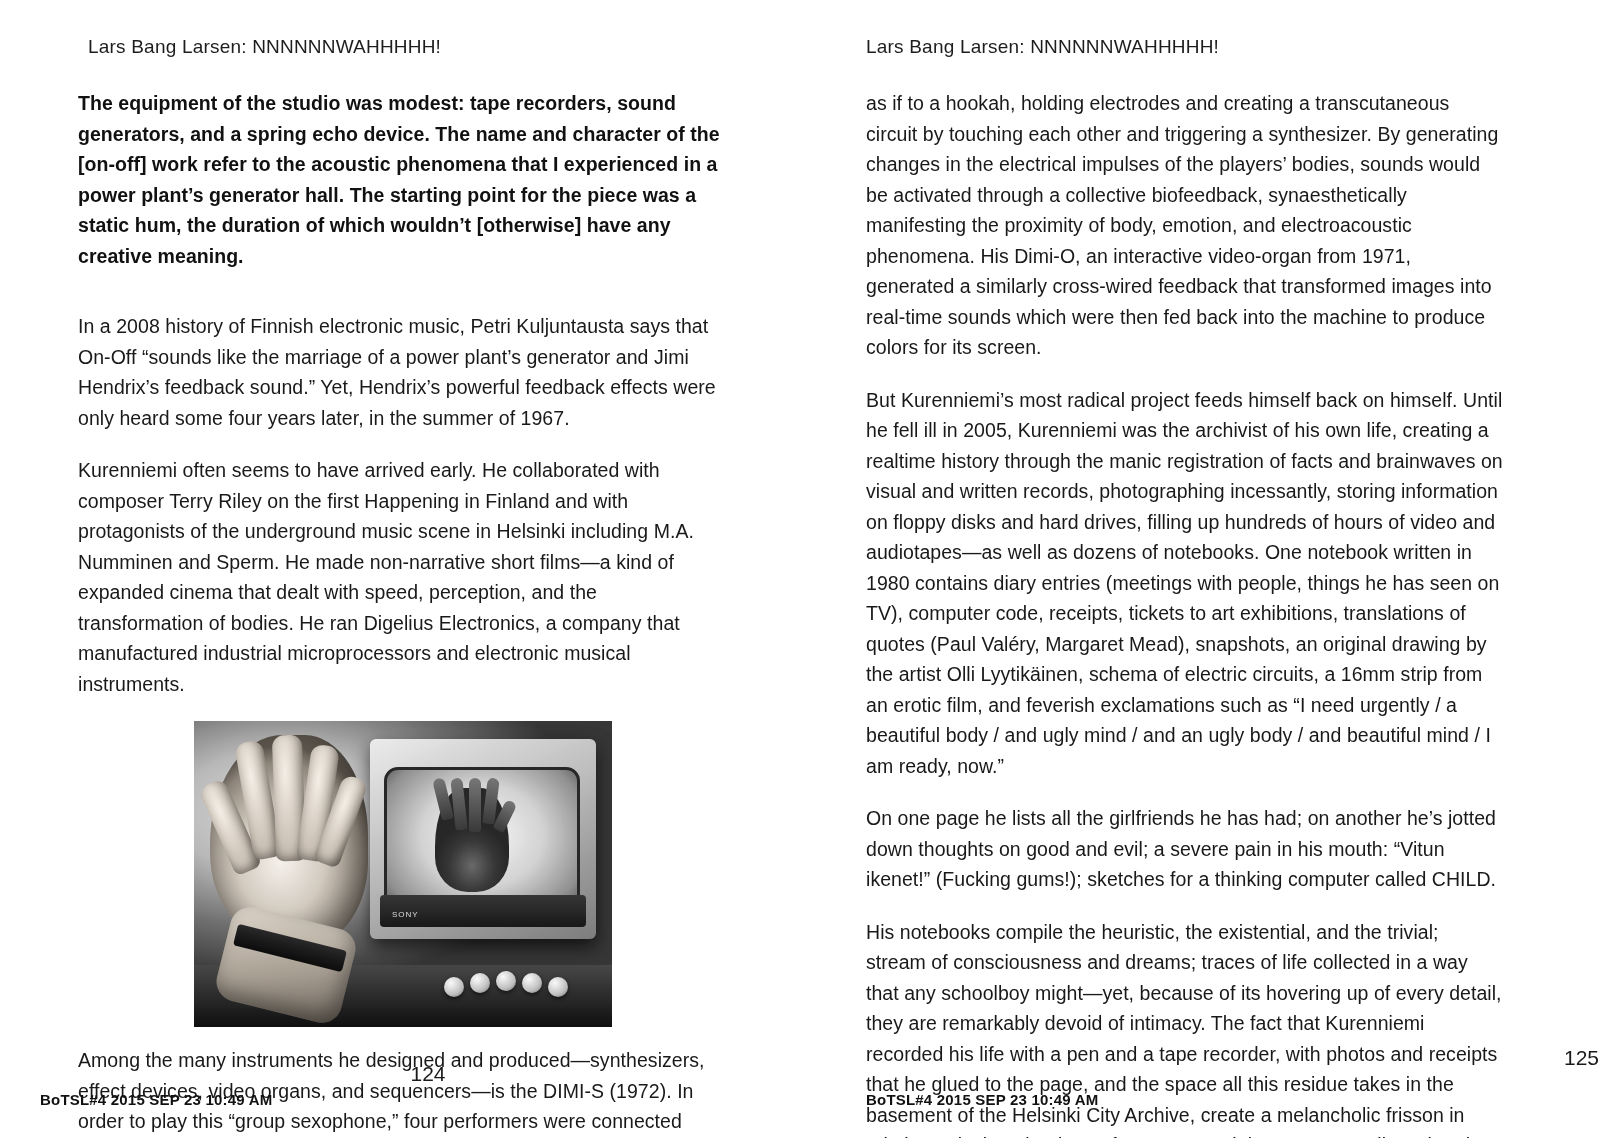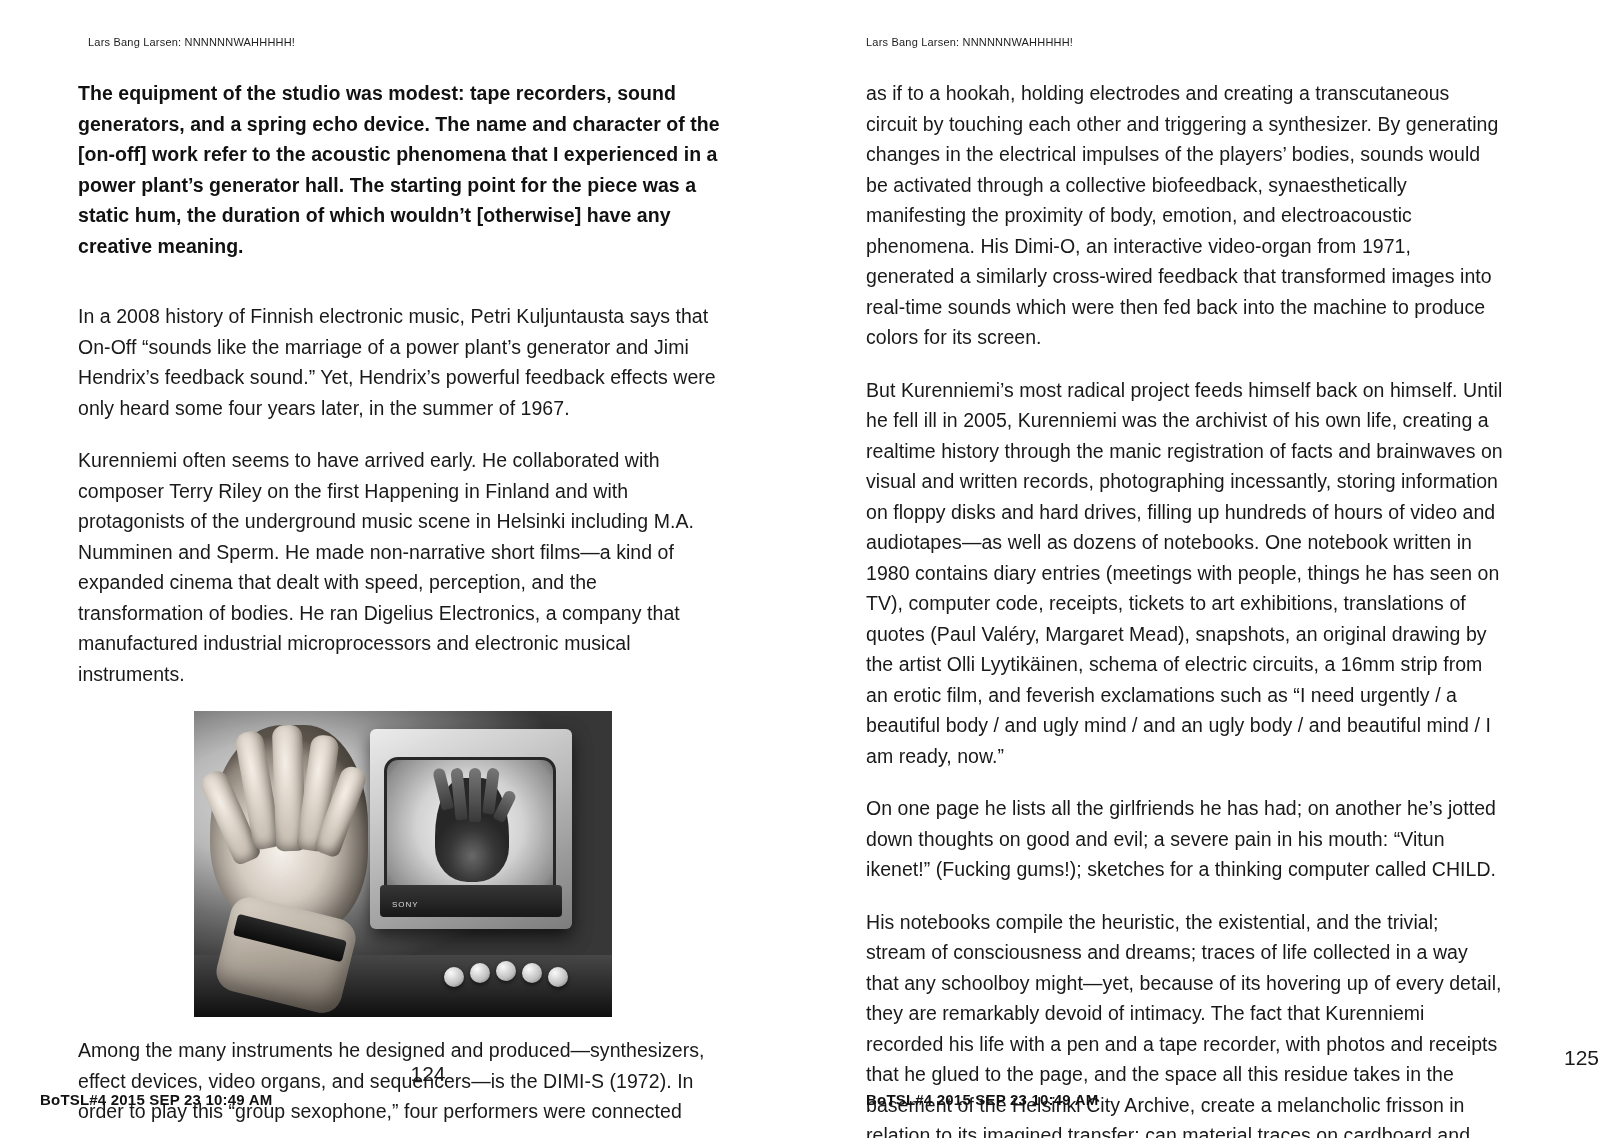--- a/index.html
+++ b/index.html
@@ -27,21 +27,21 @@
   }
   .page.left {
     width: 800px;
     padding: 36px 78px 0 78px;
   }
   .page.right {
     width: 799px;
     padding: 36px 96px 0 66px;
   }
   .running-head {
-    font-size: 11px;
+    font-size: 19px;
     letter-spacing: 0.2px;
     color: #1d1d1d;
     margin-bottom: 30px;
     white-space: nowrap;
   }
   .page.left .running-head { padding-left: 10px; }
   .page.right .running-head { padding-left: 0px; }
 
   p.body {
     font-size: 19.5px;
@@ -84,20 +84,21 @@
   }
   .photo .monitor {
     position: absolute;
     left: 176px;
     top: 18px;
     width: 202px;
     height: 200px;
     background: linear-gradient(155deg, #e6e6e6 0%, #b9b9b9 45%, #7d7d7d 100%);
     border-radius: 6px;
     box-shadow: 0 8px 18px rgba(0,0,0,0.6);
+    padding-left: 24px;
   }
   .photo .monitor .screen {
     position: absolute;
     left: 14px;
     top: 28px;
     right: 16px;
     height: 146px;
     background: radial-gradient(ellipse at 50% 45%, #f2f2f2 0%, #cfcfcf 45%, #8f8f8f 80%, #4a4a4a 100%);
     border-radius: 14px;
     border: 3px solid #2b2b2b;

